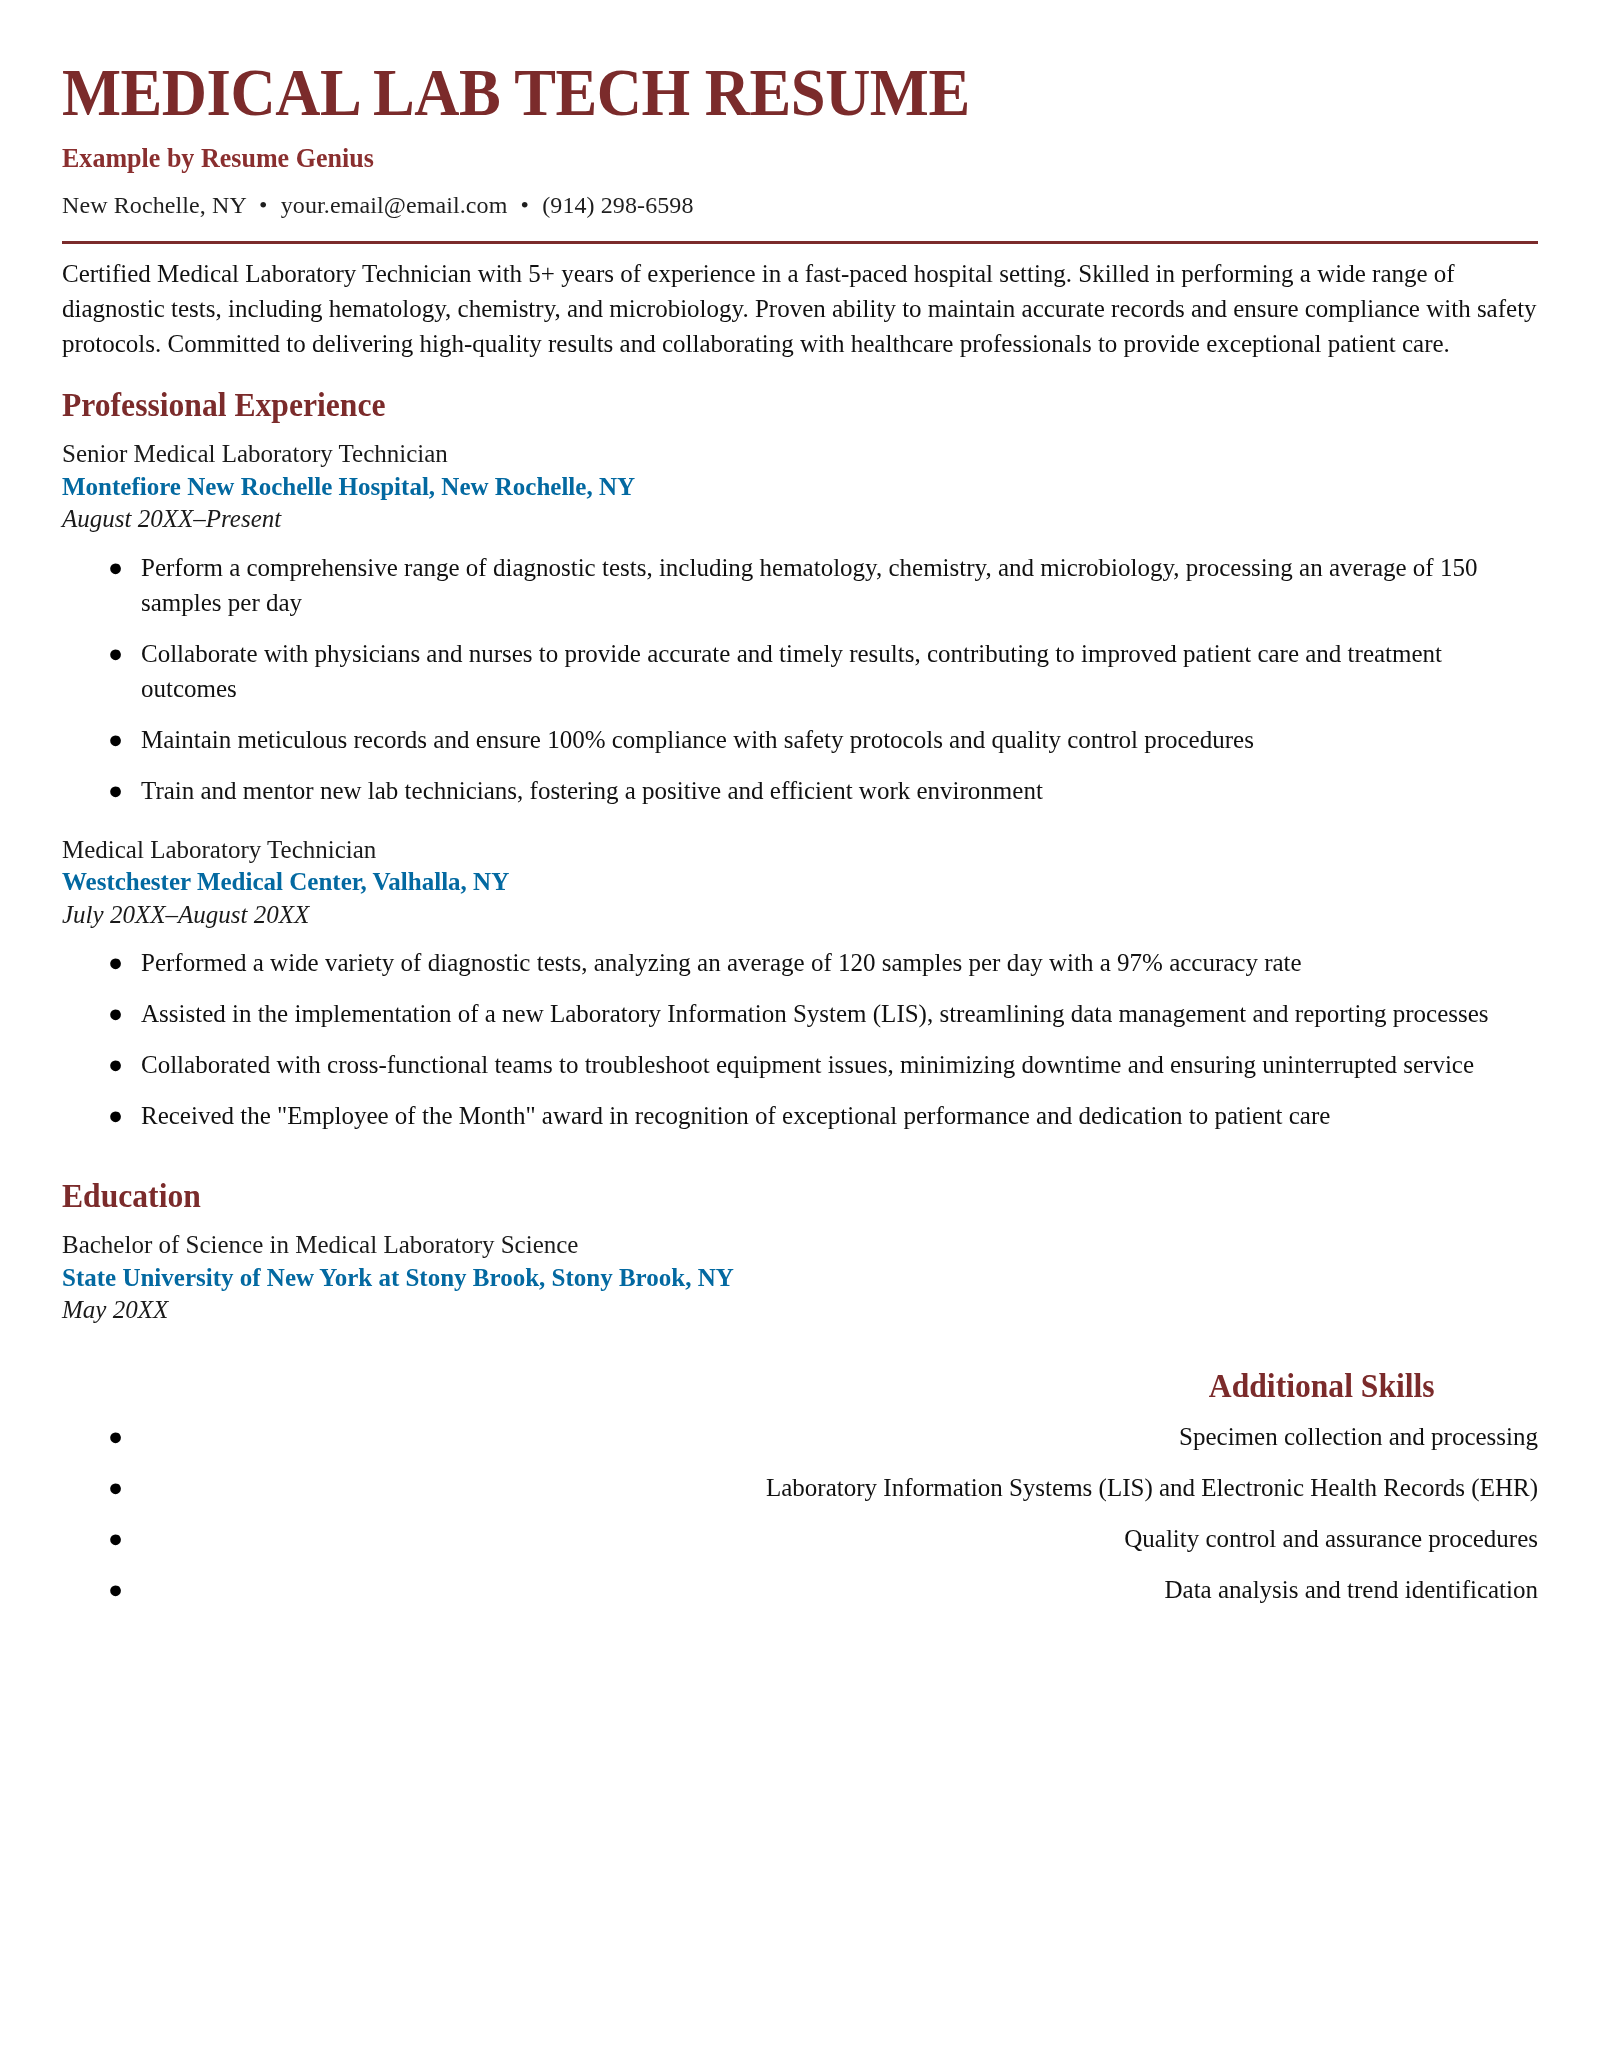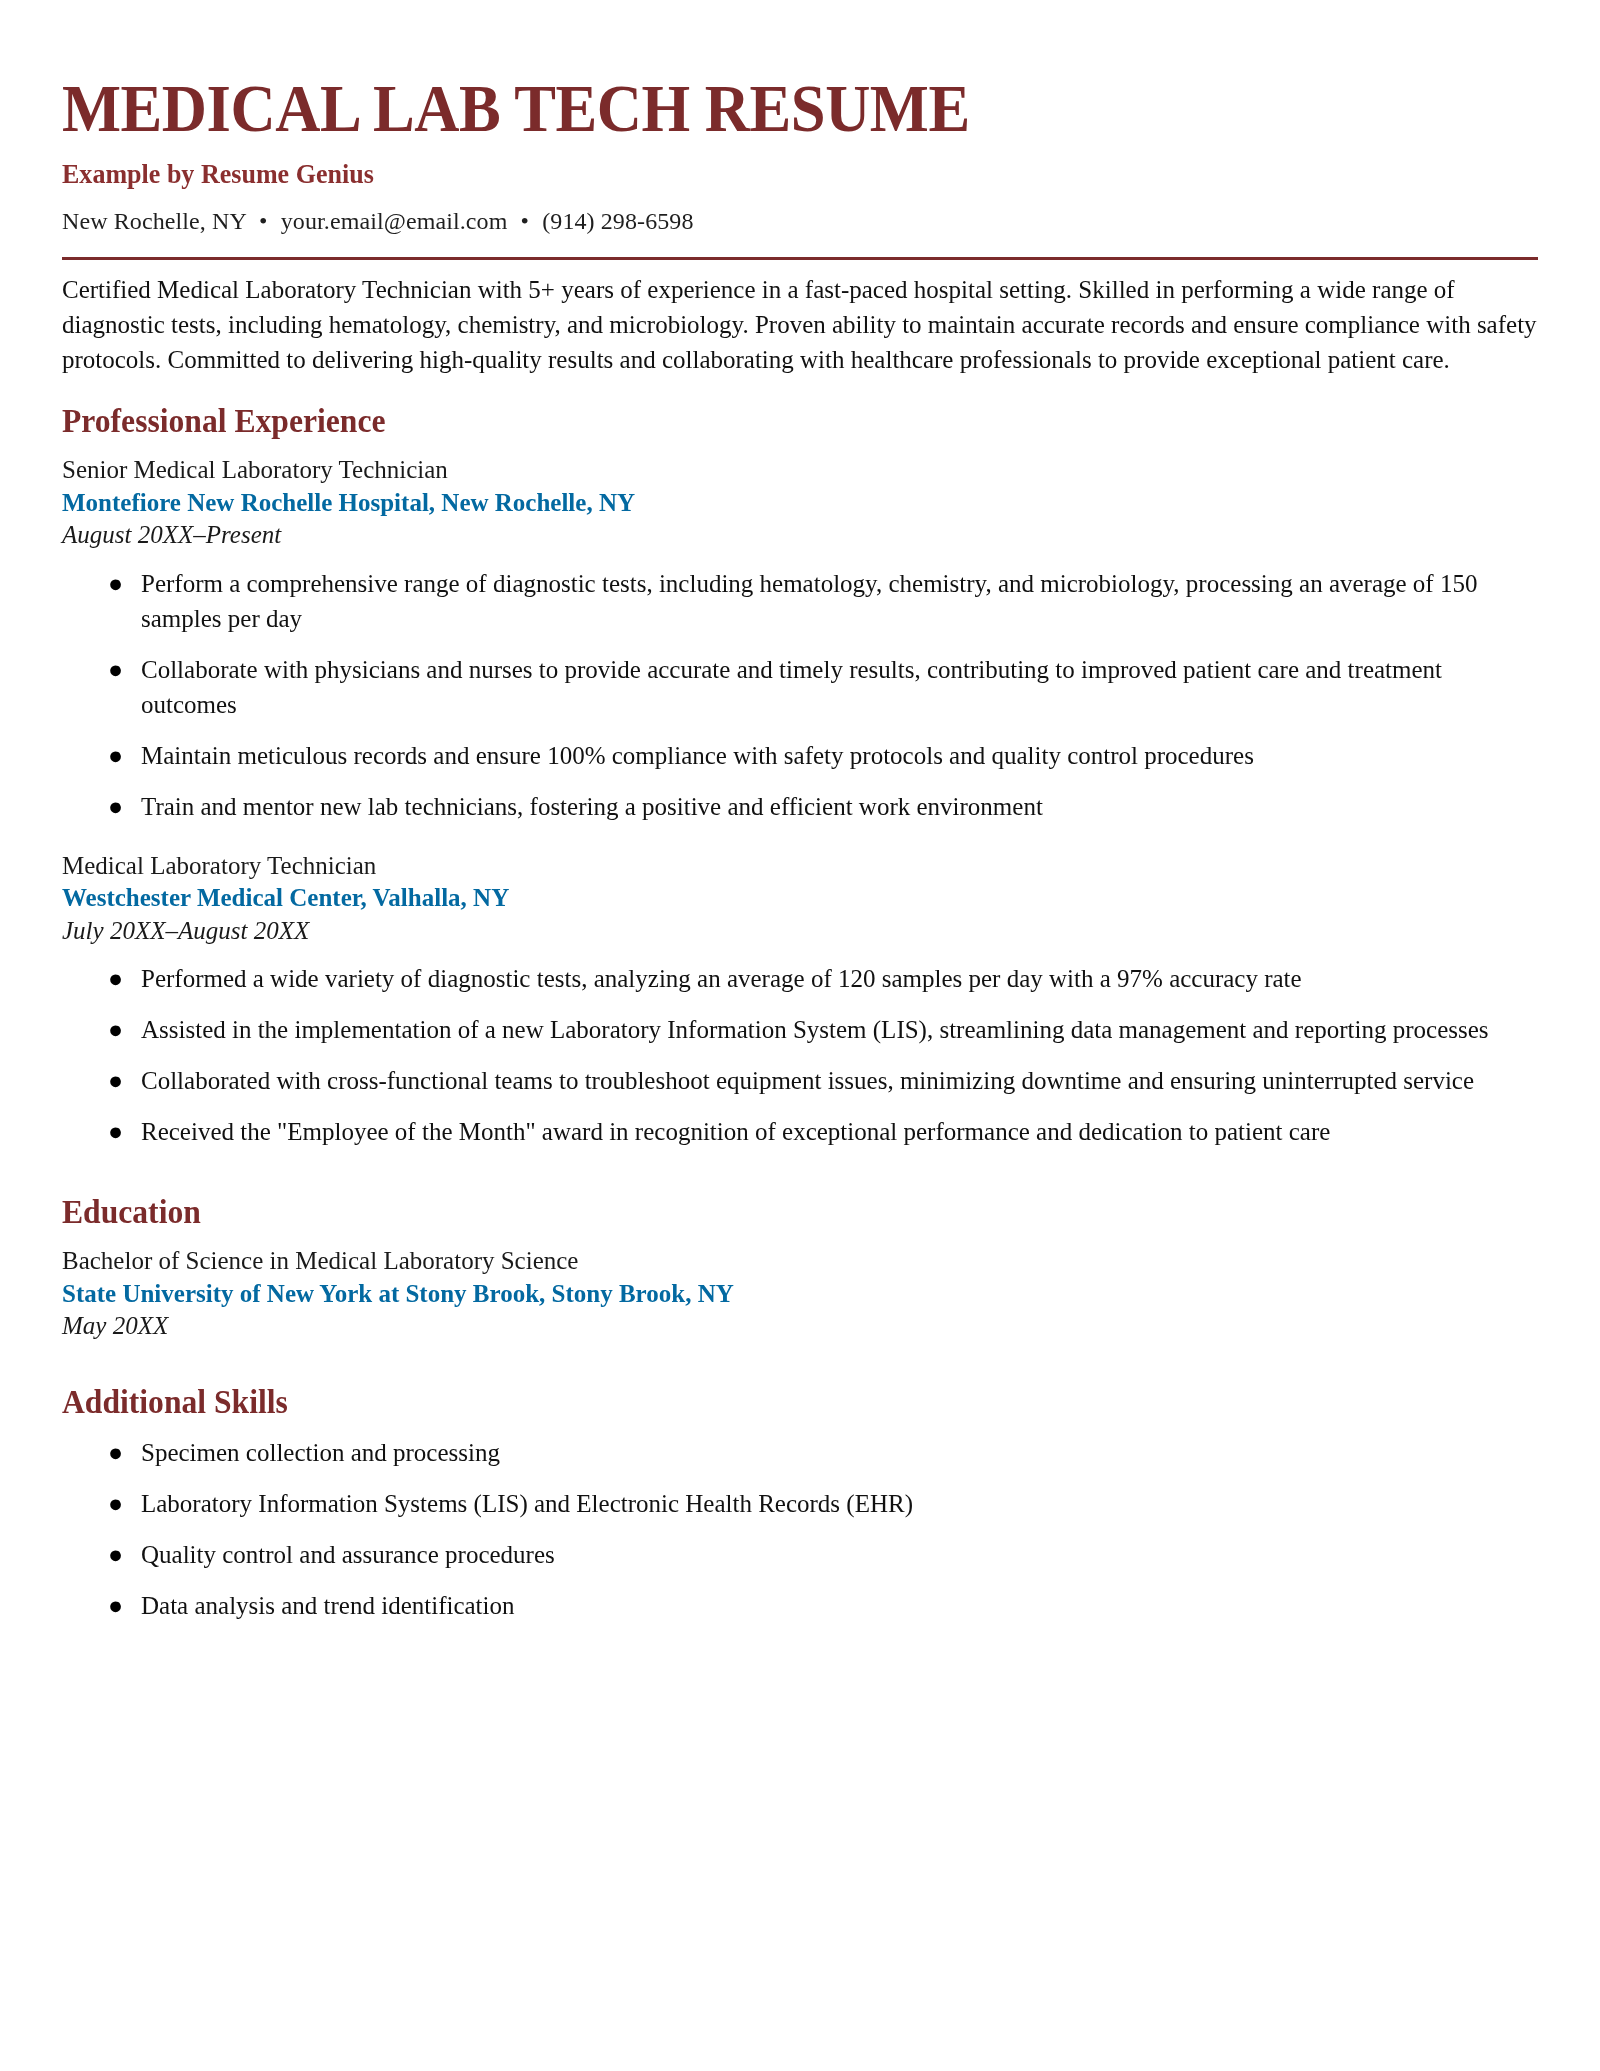--- a/index.html
+++ b/index.html
@@ -12,21 +12,21 @@
     height: 2071px;
     font-family: "Liberation Serif", "DejaVu Serif", serif;
     color: #1a1a1a;
     -webkit-font-smoothing: antialiased;
   }
   .page {
     position: relative;
     width: 1600px;
     height: 2071px;
     box-sizing: border-box;
-    padding: 16px 62px;
+    padding: 0 62px;
     overflow: hidden;
   }
 
   
   .header {
     padding-top: 58px;
   }
   .resume-title {
     font-family: "Liberation Serif", "DejaVu Serif", serif;
     font-size: 68px;
@@ -79,21 +79,21 @@
   }
   .section-heading {
     font-size: 34px;
     font-weight: bold;
     color: #7b2b2b;
     margin: 0 0 14px 0;
     transform: scaleX(0.93);
     transform-origin: left center;
   }
   .section-education { margin-top: 44px; }
-  .section-skills { margin-top: 40px; }
+  .section-skills { margin-top: 40px; text-align: right; }
 
   
   .entry { margin-bottom: 4px; }
   .entry + .entry { margin-top: 26px; }
   .entry-role {
     font-size: 25px;
     line-height: 1.30;
     color: #1a1a1a;
   }
   .entry-org {

